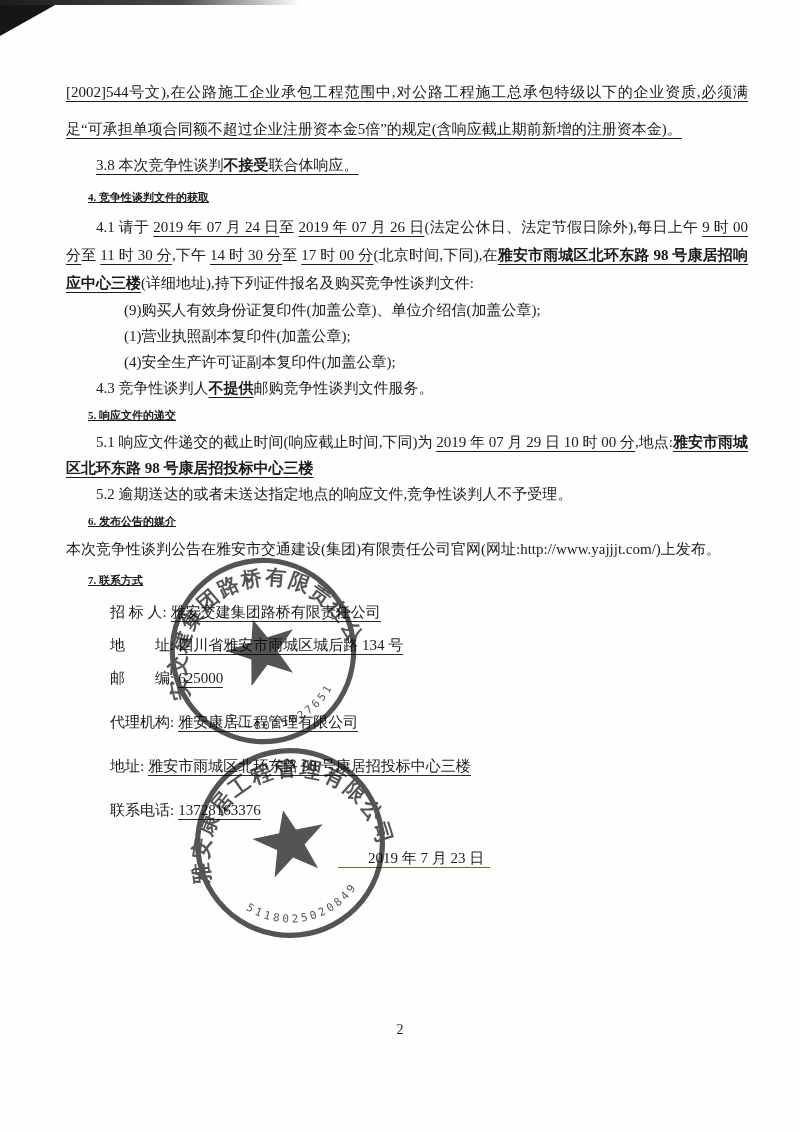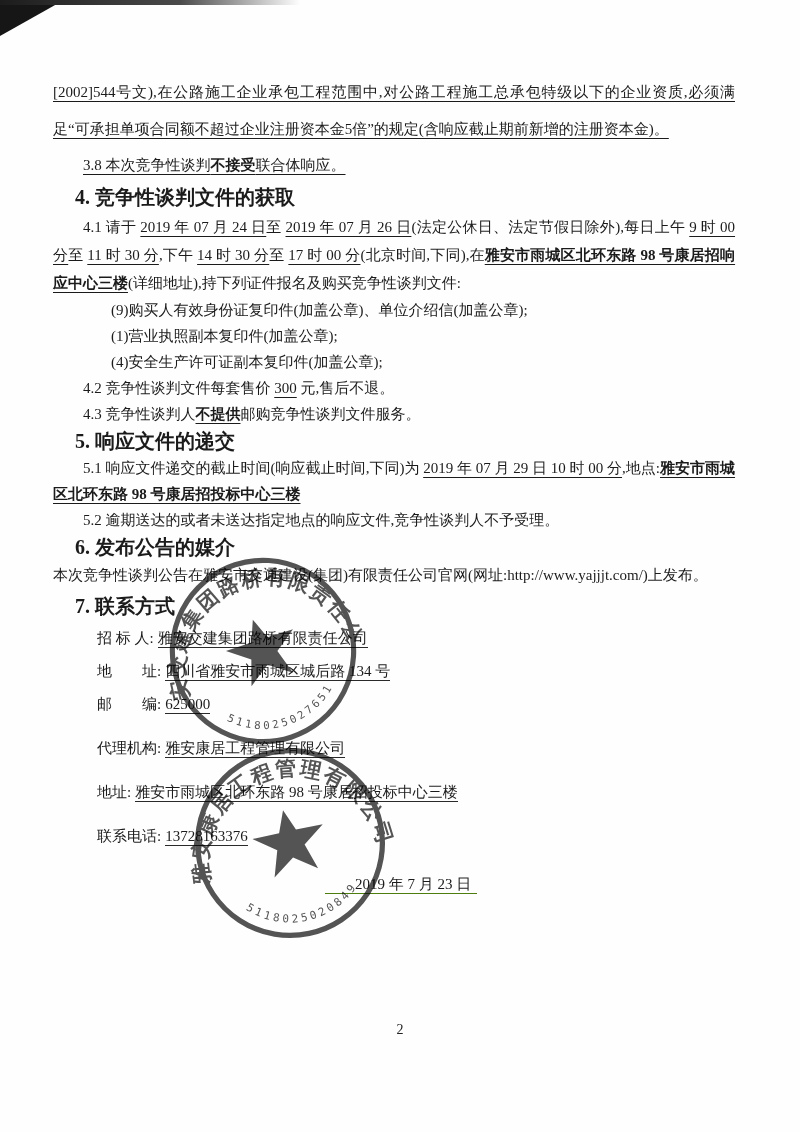--- a/index.html
+++ b/index.html
@@ -8,28 +8,28 @@
     background:#ffffff;
     font-family:"Liberation Serif","DejaVu Serif",serif;
     color:#1b1b1b;
   }
   .page{position:absolute;inset:0;background:#fefefe;}
   
   .corner-wedge{position:absolute;top:0;left:0;width:0;height:0;
     border-top:36px solid #161616;border-right:64px solid transparent;}
   .top-strip{position:absolute;top:0;left:0;width:300px;height:5px;
     background:linear-gradient(to right,#1c1c1c 0%,#4a4a4a 60%,rgba(80,80,80,0) 100%);}
-  .content{position:absolute;left:53px;top:74px;width:682px;font-size:15px;}
+  .content{position:absolute;left:66px;top:74px;width:682px;font-size:15px;}
   p{margin:0;}
   .just{text-align:justify;}
   .u{text-decoration:underline;text-underline-offset:4px;text-decoration-thickness:1px;}
   .b{font-weight:700;margin-top:24px;}
   .para1{line-height:37px;}
   .c38{line-height:34px;text-indent:2em;}
-  .hd{font-weight:700;font-size:20px;line-height:31px;padding-left:22px;}
+  .hd{font-weight:700;font-size:11px;line-height:31px;padding-left:22px;text-decoration:underline;}
   .hd5{line-height:28px;}
   .hd6{line-height:29px;}
   .p41{line-height:28px;text-indent:2em;}
   .li{line-height:26px;padding-left:58px;}
   .p42,.p43{line-height:26px;text-indent:2em;}
   .p51,.p52{line-height:26px;text-indent:2em;}
   .p6{line-height:27px;}
   .crow{line-height:33px;padding-left:44px;}
   .crow .val{border-bottom:1px solid #2a2a2a;padding-bottom:1px;}
   .crow .lbl{margin-right:4px;}
@@ -66,21 +66,20 @@
     <p class="c38"><span class="u">3.8 本次竞争性谈判</span><span class="u b">不接受</span><span class="u">联合体响应。</span></p>
 
     <p class="hd">4. 竞争性谈判文件的获取</p>
 
     <p class="p41 just"><span>4.1 请于 </span><span class="u">2019 年 07 月 24 日</span><span>至 </span><span class="u">2019 年 07 月 26 日</span><span>(法定公休日、法定节假日除外),每日上午 </span><span class="u">9 时 00 分</span><span>至 </span><span class="u">11 时 30 分</span><span>,下午 </span><span class="u">14 时 30 分</span><span>至 </span><span class="u">17 时 00 分</span><span>(北京时间,下同),在</span><span class="u b">雅安市雨城区北环东路 98 号康居招响应中心三楼</span><span>(详细地址),持下列证件报名及购买竞争性谈判文件:</span></p>
 
     <p class="li">(9)购买人有效身份证复印件(加盖公章)、单位介绍信(加盖公章);</p>
     <p class="li">(1)营业执照副本复印件(加盖公章);</p>
     <p class="li">(4)安全生产许可证副本复印件(加盖公章);</p>
 
-    <p class="p42"><span>4.2 竞争性谈判文件每套售价 </span><span class="u">300</span><span> 元,售后不退。</span></p>
 
     <p class="p43"><span>4.3 竞争性谈判人</span><span class="u b">不提供</span><span>邮购竞争性谈判文件服务。</span></p>
 
     <p class="hd hd5">5. 响应文件的递交</p>
 
     <p class="p51 just"><span>5.1 响应文件递交的截止时间(响应截止时间,下同)为 </span><span class="u">2019 年 07 月 29 日 10 时 00 分</span><span>,地点:</span><span class="u b">雅安市雨城区北环东路 98 号康居招投标中心三楼</span></p>
 
     <p class="p52">5.2 逾期送达的或者未送达指定地点的响应文件,竞争性谈判人不予受理。</p>
 
     <p class="hd hd6">6. 发布公告的媒介</p>

